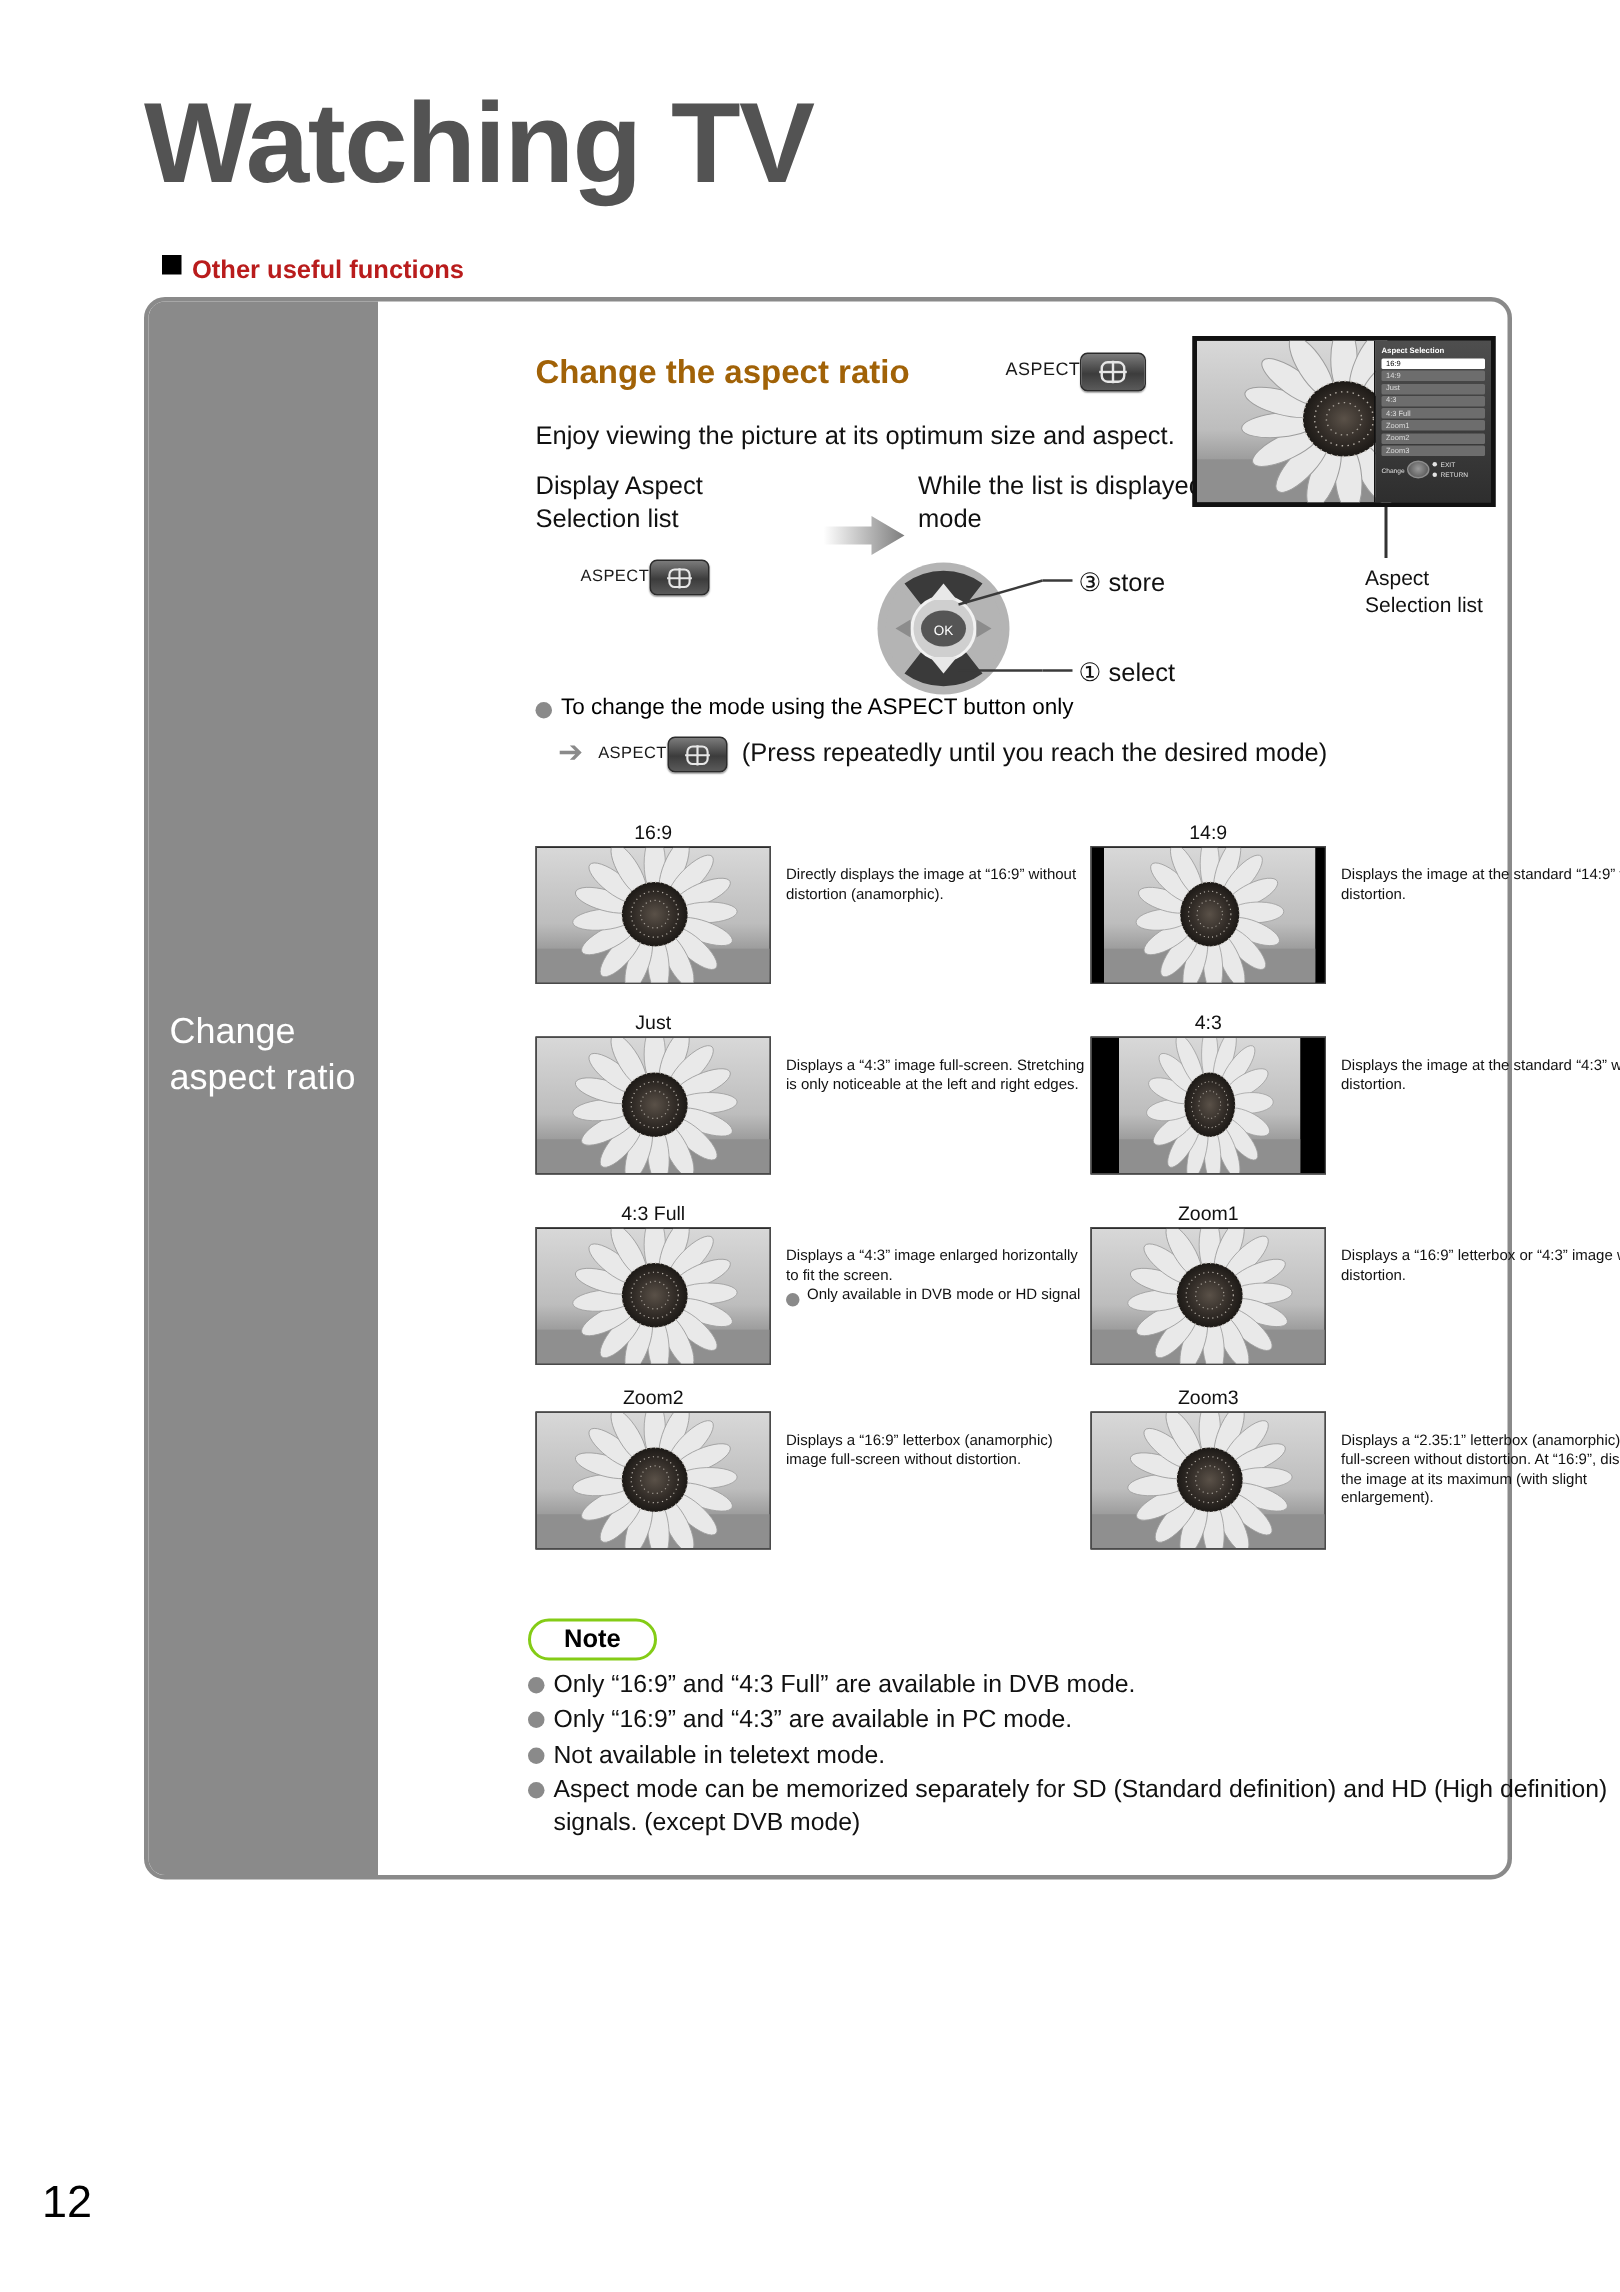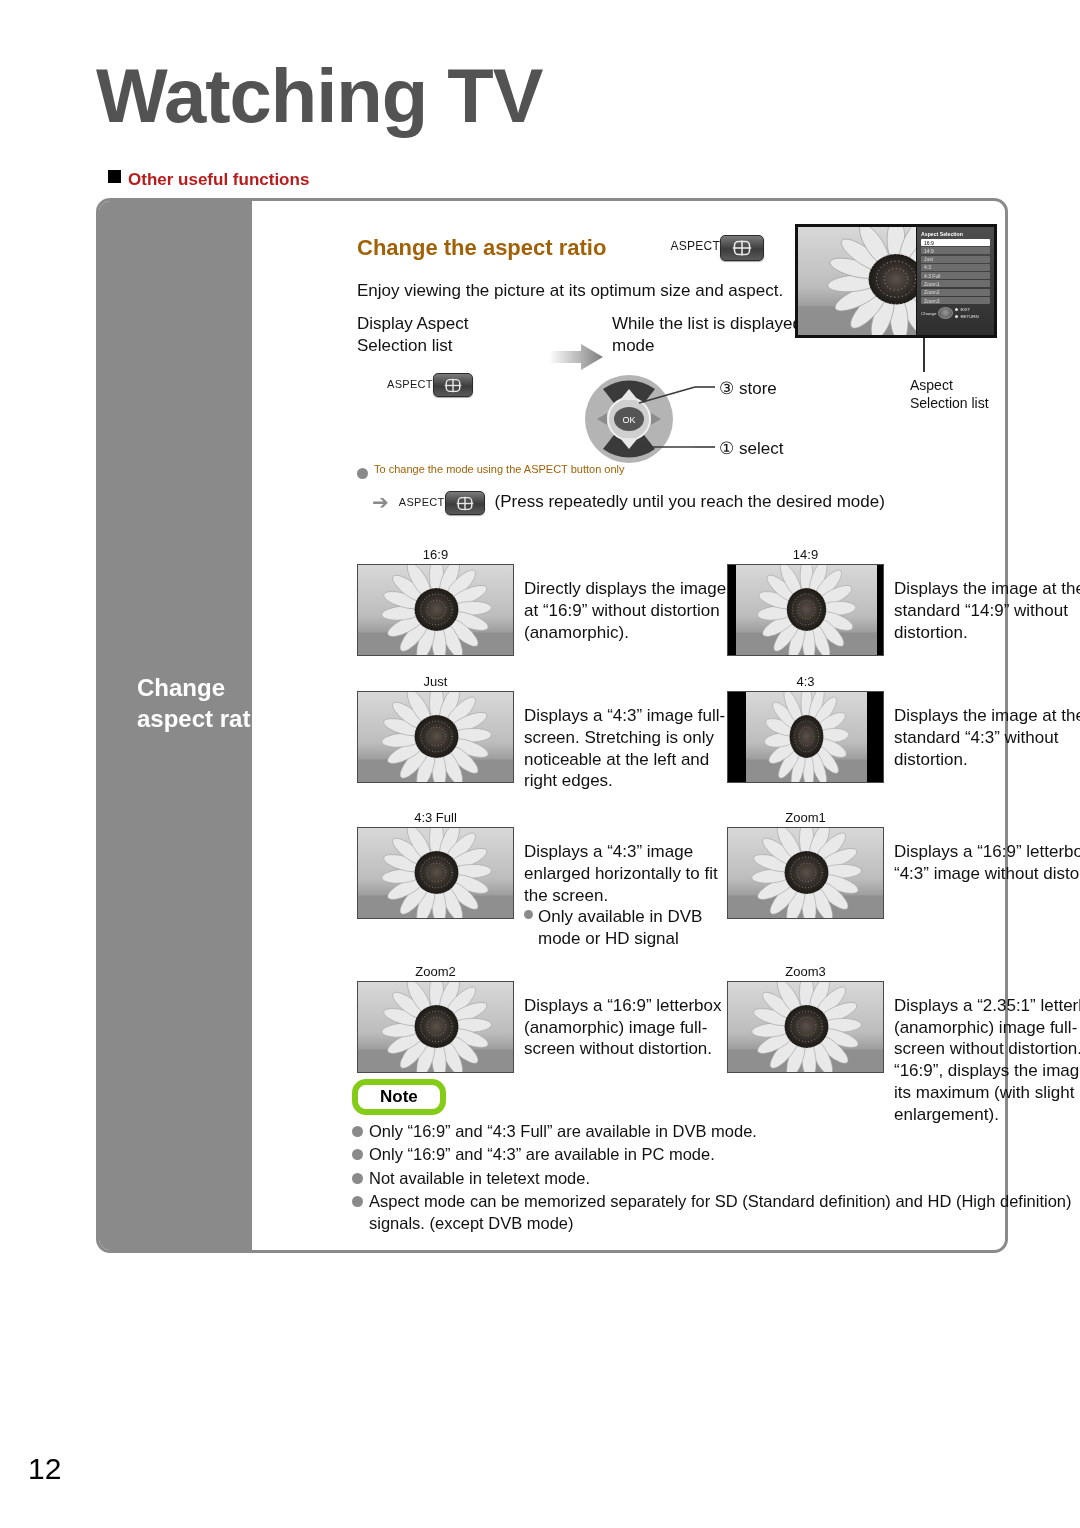--- a/index.html
+++ b/index.html
@@ -60,23 +60,22 @@
     background: #8a8a8a;
     border-radius: 11px 0 0 11px;
   }
   .side-tab-label {
     position: absolute;
     left: 14px;
     top: 472px;
     width: 135px;
     color: #fff;
     font-size: 24px;
-    font-weight: bold;
+    font-weight: normal;
     line-height: 1.28;
-    margin-left: 24px;
   }
 
   
   .content { position: absolute; left: 153px; top: 0; right: 0; bottom: 0; }
 
   .hdr-row {
     position: absolute; left: 105px; top: 32px;
     display: flex; align-items: flex-end; gap: 64px;
   }
   .hdr-title { font-size: 22px; font-weight: bold; color: #a16207; }
@@ -109,21 +108,21 @@
   .step-col-b { position: absolute; left: 255px; top: 0; width: 300px; }
 
   .aspect-under { position: absolute; left: 30px; top: 58px; }
 
   
   .dpad-area { position: absolute; left: 210px; top: 56px; width: 330px; height: 100px; }
 
   
   .bullet-line {
     position: absolute; left: 105px; top: 262px;
-    font-size: 11px; color: #a16207;
+    font-size: 15px; color: #000000;
     display: flex; align-items: flex-start; gap: 6px;
   }
   .dot {
     width: 11px; height: 11px; border-radius: 50%;
     background: #8a8a8a; display: inline-block; flex: none; margin-top: 5px;
   }
   .press-row {
     position: absolute; left: 120px; top: 288px;
     display: flex; align-items: center; gap: 10px;
     font-size: 17px; color: #111;
@@ -142,31 +141,31 @@
   .cell-inner { display: flex; gap: 10px; }
   .thumb-label { font-size: 13px; color: #111; text-align: center; width: 157px; margin-bottom: 2px; }
   .thumb {
     width: 157px; height: 92px;
     border: 1px solid #4a4a4a;
     background: #000;
     position: relative;
     overflow: hidden;
     flex: none;
   }
-  .desc { font-size: 17px; color: #111; line-height: 1.28; padding-top: 14px; }
+  .desc { font-size: 10px; color: #111; line-height: 1.28; padding-top: 14px; }
   .desc .sub {
     display: flex; gap: 5px; align-items: flex-start;
   }
   .desc .sub .dot { width: 9px; height: 9px; margin-top: 4px; }
 
   
   .note-wrap { position: absolute; left: 100px; top: 878px; width: 760px; }
   .note-tag {
     display: inline-block;
-    border: 6px solid #84cc16;
+    border: 2px solid #84cc16;
     border-radius: 14px;
     padding: 2px 22px;
     font-size: 17px;
     font-weight: bold;
     color: #000;
     background: #fff;
   }
   .note-list { margin-top: 6px; }
   .note-item {
     display: flex; gap: 6px; align-items: flex-start;

